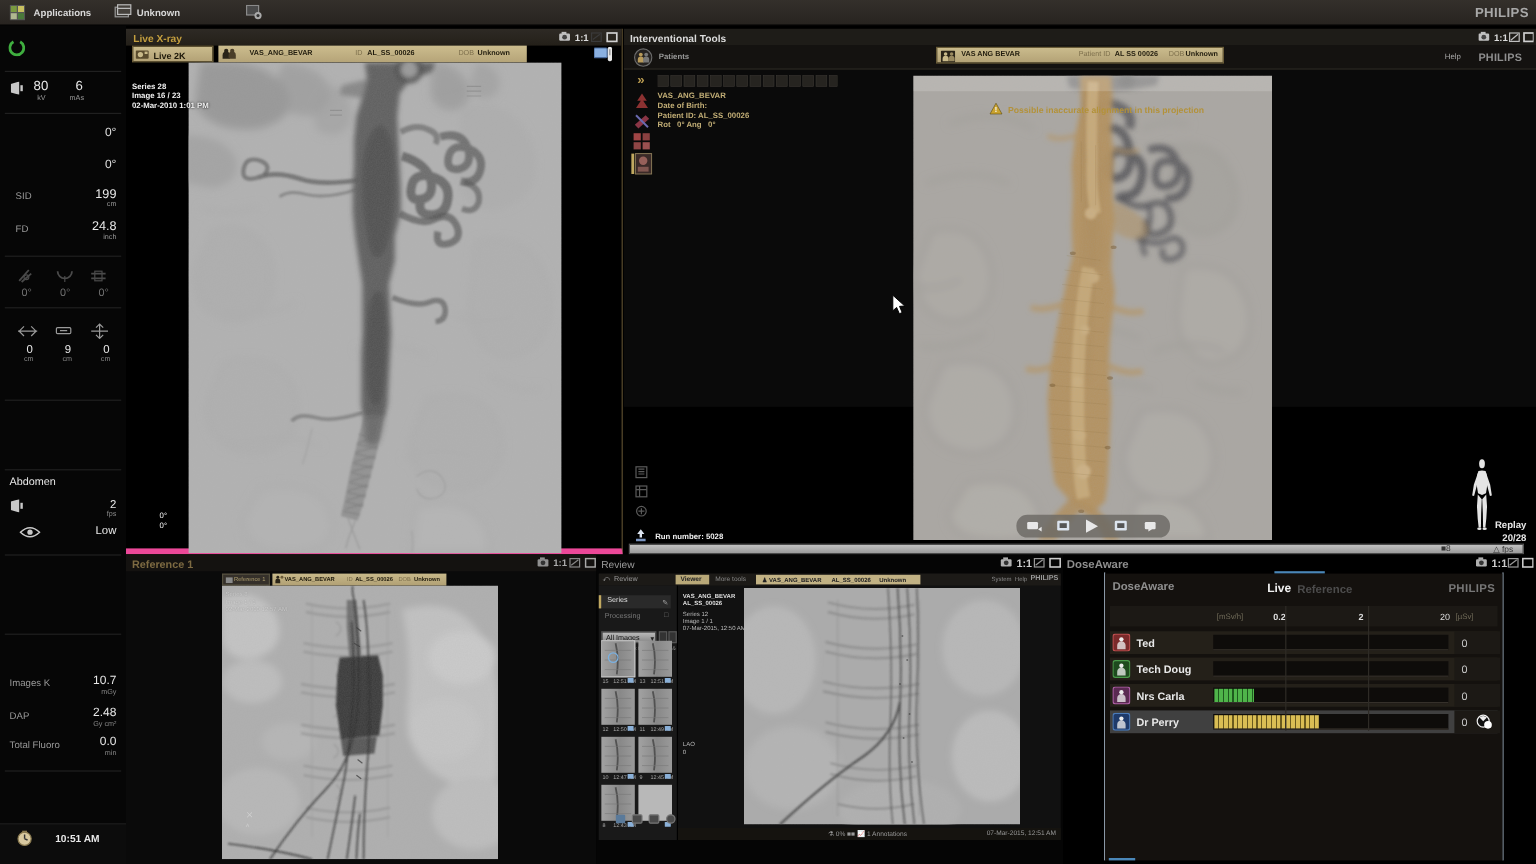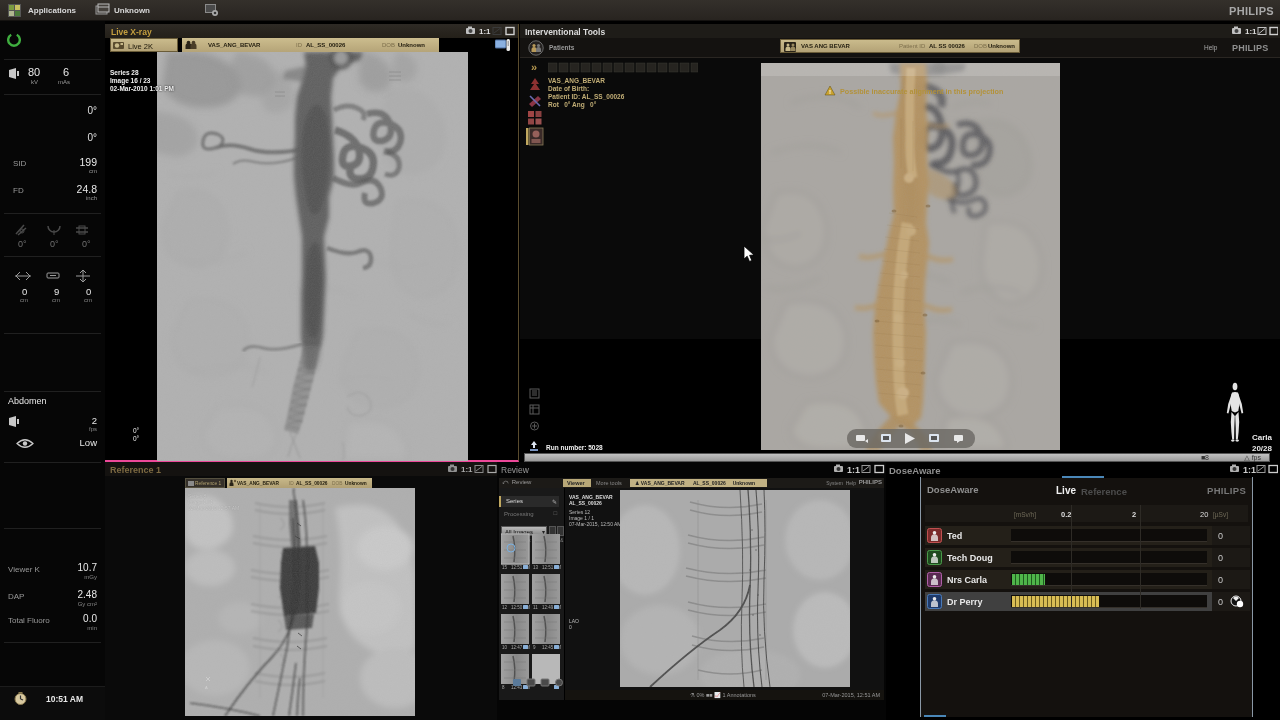--- a/index.html
+++ b/index.html
@@ -96,61 +96,61 @@
   </svg>
   <span class="abs" style="right:8px;top:394px;font-size:9.5px;color:#e8e8e8">2</span>
   <span class="abs" style="right:8px;top:405px;font-size:6px;color:#888">fps</span>
   <svg class="abs" style="left:16px;top:417px" width="18" height="11" viewBox="0 0 18 11">
     <path d="M1 5.5 Q9 -2 17 5.5 Q9 13 1 5.5 Z" fill="none" stroke="#c8c8c8" stroke-width="1.2"></path>
     <circle cx="9" cy="5.5" r="2.2" fill="#c8c8c8"></circle>
   </svg>
   <span class="abs" style="right:8px;top:416px;font-size:9.5px;color:#e8e8e8">Low</span>
   <div class="abs" style="left:4px;top:441px;width:97px;border-top:1px solid #202020"></div>
   <div class="abs" style="left:4px;top:507px;width:97px;border-top:1px solid #202020"></div>
-  <span class="abs" style="left:8px;top:544px;font-size:8px;color:#999">Viewer K</span>
+  <span class="abs" style="left:8px;top:544px;font-size:8px;color:#999">Images K</span>
   <span class="abs" style="right:8px;top:541px;font-size:10px;color:#e8e8e8">10.7</span>
   <span class="abs" style="right:8px;top:553px;font-size:6px;color:#888">mGy</span>
   <span class="abs" style="left:8px;top:571px;font-size:8px;color:#999">DAP</span>
   <span class="abs" style="right:8px;top:568px;font-size:10px;color:#e8e8e8">2.48</span>
   <span class="abs" style="right:8px;top:580px;font-size:6px;color:#888">Gy cm²</span>
   <span class="abs" style="left:8px;top:595px;font-size:8px;color:#999">Total Fluoro</span>
   <span class="abs" style="right:8px;top:592px;font-size:10px;color:#e8e8e8">0.0</span>
   <span class="abs" style="right:8px;top:604px;font-size:6px;color:#888">min</span>
   <div class="abs" style="left:4px;top:621px;width:97px;border-top:1px solid #202020"></div>
   <div class="abs" style="left:0;top:665px;width:105px;height:34px;background:#0c0c0c;border-top:1px solid #1c1c1c"></div>
   <svg class="abs" style="left:14px;top:671px" width="13" height="13" viewBox="0 0 13 13">
     <circle cx="6.5" cy="7" r="5.5" fill="#d8c9a0" stroke="#8a7a50"></circle>
     <line x1="6.5" y1="7" x2="6.5" y2="3.5" stroke="#333" stroke-width="1.2"></line>
     <line x1="6.5" y1="7" x2="9" y2="8" stroke="#333" stroke-width="1.2"></line>
     <rect x="4.5" y="0" width="4" height="1.5" fill="#8a7a50"></rect>
   </svg>
   <span class="abs" style="left:46px;top:673px;font-size:8.5px;color:#e8e8e8;font-weight:bold">10:51 AM</span>
 </div>
 
-<div class="abs" id="livexray" style="left:105px;top:24px;width:414px;height:438px;background:#000;border-right:1px solid #5a4c2e;border-bottom:2px solid #ec4899">
+<div class="abs" id="livexray" style="left:105px;top:24px;width:414px;height:438px;background:#000;border-right:1px solid #5a4c2e;border-bottom:5px solid #ec4899">
   <div class="abs" style="left:0;top:0;width:100%;height:14px;background:linear-gradient(#2e2a25,#242019)">
     <span class="abs" style="left:6px;top:2.5px;font-size:8.5px;font-weight:bold;color:#c49f3f">Live X-ray</span>
     <svg class="abs" style="left:360px;top:2px" width="50" height="10" viewBox="0 0 50 10">
       <rect x="1" y="2" width="9" height="6" rx="1" fill="#c0c0c0"></rect>
         <circle cx="5.5" cy="5" r="2" fill="#444"></circle>
         <rect x="3" y="0.5" width="4" height="2" fill="#c0c0c0"></rect>
       <text x="14" y="8" font-size="8" font-weight="bold" fill="#ddd" font-family="Liberation Sans">1:1</text>
       <rect x="28" y="1.5" width="8" height="7" fill="none" stroke="#3a3a3a"></rect>
         <path d="M29 7 l6 -4.5" stroke="#3a3a3a"></path>
       <rect x="41" y="1.5" width="8" height="7" fill="none" stroke="#d0d0d0" stroke-width="1.4"></rect>
     </svg>
   </div>
 
   <div class="abs" style="left:5px;top:14px;width:68px;height:14px;background:linear-gradient(#cabb8c,#b3a276);border:1px solid #6a5c38">
     <svg class="abs" style="left:2px;top:2px" width="11" height="9" viewBox="0 0 11 9">
         <rect x="0" y="1" width="11" height="7" rx="1" fill="#5a4c2e"></rect>
         <circle cx="4" cy="4.5" r="2.2" fill="#c9ba8a"></circle>
         <rect x="7.5" y="2" width="2.5" height="2" fill="#c9ba8a"></rect>
       </svg>
-    <span class="abs" style="left:17px;top:2.5px;font-size:7.5px;font-weight:normal;color:#1c1708">Live 2K</span>
+    <span class="abs" style="left:17px;top:2.5px;font-size:7.5px;font-weight:bold;color:#1c1708">Live 2K</span>
   </div>
   <div class="abs" style="left:77px;top:14px;width:257px;height:14px;background:linear-gradient(#ccbd8e,#b5a478)">
     <svg class="abs" style="left:3px;top:2px" width="12" height="10" viewBox="0 0 12 10">
       <circle cx="3.5" cy="2.5" r="1.8" fill="#2a2418"></circle>
         <path d="M0.5 9 v-3 a3 3 0 0 1 6 0 v3 Z" fill="#2a2418"></path>
       <circle cx="8.5" cy="2.5" r="1.8" fill="#4a3e28"></circle>
         <path d="M5.5 9 v-3 a3 3 0 0 1 6 0 v3 Z" fill="#4a3e28"></path>
     </svg>
     <span class="abs" style="left:26px;top:3.5px;font-size:6px;font-weight:bold;color:#211c0e">VAS_ANG_BEVAR</span>
     <span class="abs" style="left:114px;top:3.5px;font-size:6px;color:#7d6f4c">ID</span>
@@ -463,21 +463,21 @@
       <ellipse cx="15" cy="4.5" rx="2.4" ry="3.8"></ellipse>
       <path d="M12 10.5 Q15 9.5 18 10.5 L19 14 19.3 23 18.3 29 15 30.5 11.7 29 10.7 23 11 14 Z"></path>
       <path d="M11.8 11.5 L8.2 22 6.8 31 8.4 31.4 10.6 23 12.6 15 Z"></path>
       <path d="M18.2 11.5 L21.8 22 23.2 31 21.6 31.4 19.4 23 17.4 15 Z"></path>
       <path d="M11.5 30 L10.8 40 11.4 50 12.2 57.5 14.1 57.5 14.3 46 14.8 34 Z"></path>
       <path d="M18.5 30 L19.2 40 18.6 50 17.8 57.5 15.9 57.5 15.7 46 15.2 34 Z"></path>
       <ellipse cx="12.8" cy="58.6" rx="1.8" ry="1.1"></ellipse>
         <ellipse cx="17.2" cy="58.6" rx="1.8" ry="1.1"></ellipse>
     </g>
   </svg>
-  <span class="abs" style="right:8px;top:409px;font-size:8px;font-weight:bold;color:#e8e8e8">Carla</span>
+  <span class="abs" style="right:8px;top:409px;font-size:8px;font-weight:bold;color:#e8e8e8">Replay</span>
   <span class="abs" style="right:8px;top:420px;font-size:8px;font-weight:bold;color:#e8e8e8">20/28</span>
 
   <div class="abs" style="left:4px;top:429px;width:746px;height:9px;background:linear-gradient(#c2c2c2,#9a9a9a);border:1px solid #555">
     <span class="abs" style="right:60px;top:0px;font-size:7px;color:#333">■8</span>
     <span class="abs" style="right:8px;top:0px;font-size:7px;color:#333">△ fps</span>
   </div>
 
   <svg class="abs" style="left:223px;top:221px" width="12" height="18" viewBox="0 0 12 18">
     <path d="M1 1 L1 14 L4.2 11.2 L6.5 16.5 L8.8 15.4 L6.6 10.3 L11 10 Z" fill="#fff" stroke="#000" stroke-width="0.8"></path>
   </svg>

